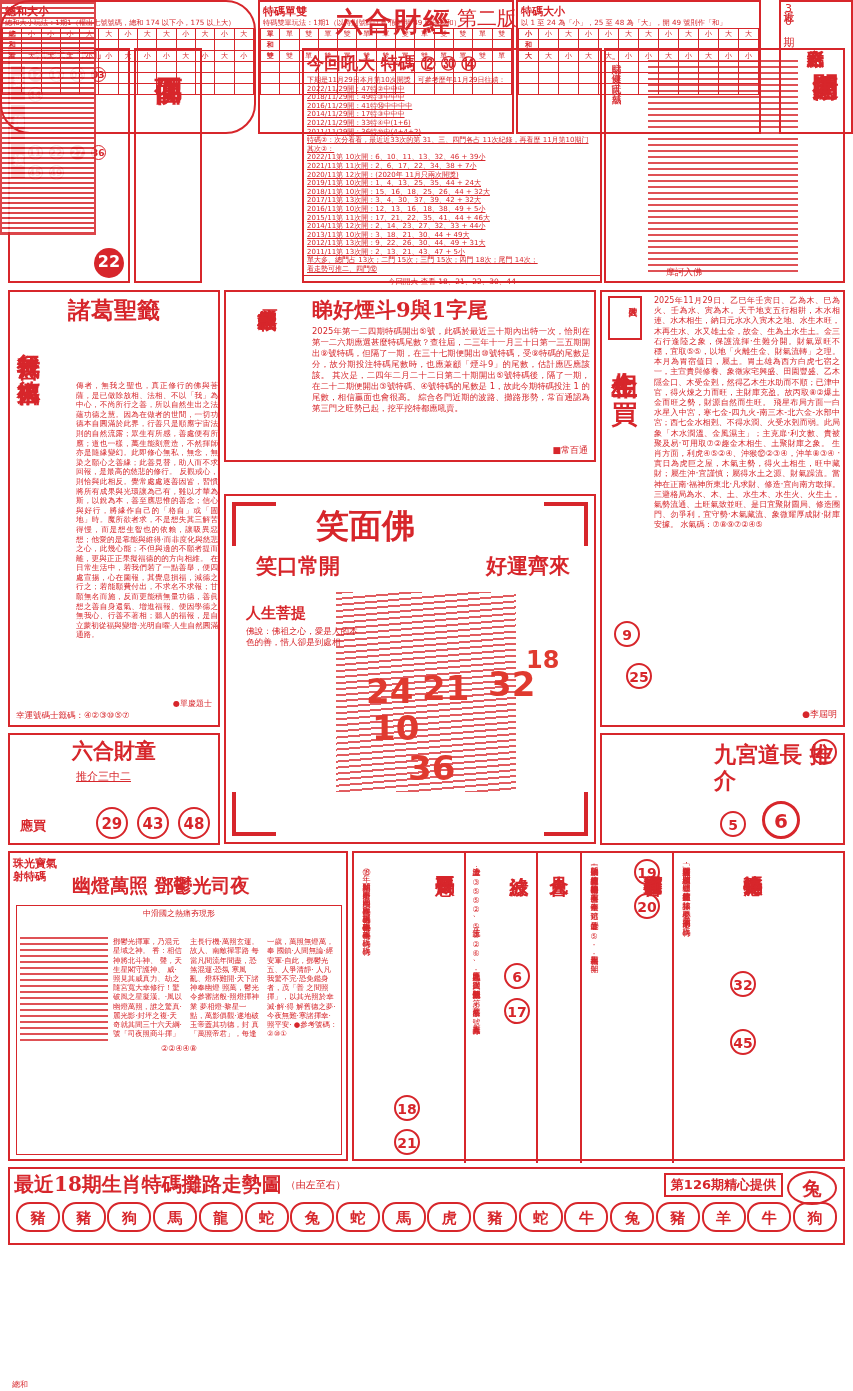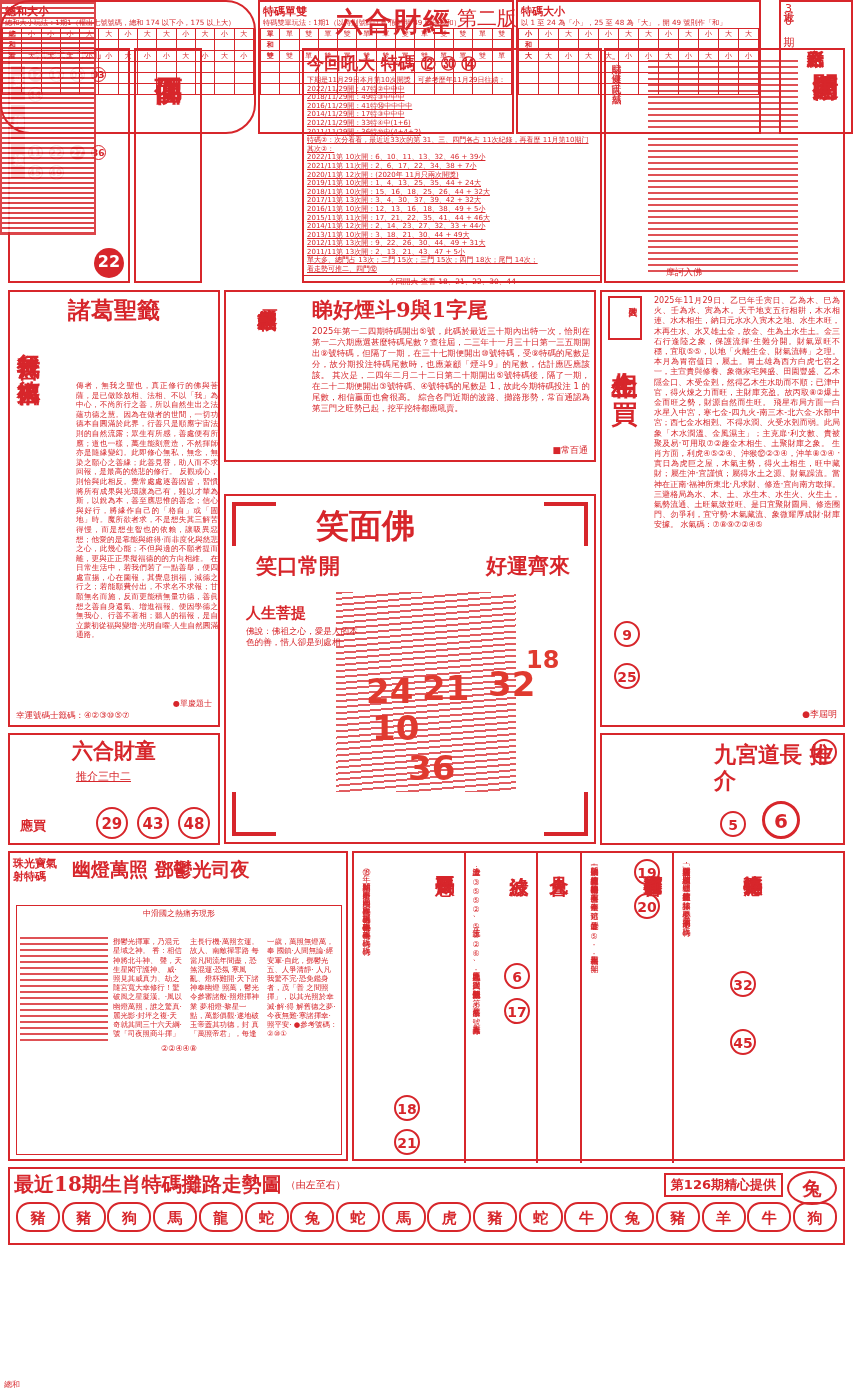--- a/index.html
+++ b/index.html
@@ -149,21 +149,21 @@
     font-size:26px;font-weight:bold;line-height:34px;
     font-family:"DejaVu Serif","Liberation Serif",serif;}
   #jintu .stamp {
     position:absolute; left:6px; top:4px; width:34px;height:44px;
     border:2px solid #d7262b; font-size:9px; line-height:11px; padding:2px;
     writing-mode:vertical-rl; text-orientation:upright;}
   #jintu .body {
     position:absolute; left:52px; top:4px; width:186px; height:398px;
     font-size:8px; line-height:10.2px; text-align:justify;}
   #jintu .c9 { position:absolute; left:12px; bottom:78px; }
-  #jintu .c25 { position:absolute; left:12px; bottom:36px; }
+  #jintu .c25 { position:absolute; left:24px; bottom:36px; }
   #jintu .sig { position:absolute; right:6px; bottom:4px; font-size:9px;}
   .circ {
     width:26px;height:26px;line-height:24px;border-radius:50%;
     border:2px solid #d7262b;text-align:center;font-size:14px;font-weight:bold;
     display:inline-block; }
 
   
   #caitong { left:8px; top:733px; width:212px; height:112px; }
   #caitong .t { font-size:21px;font-weight:bold;text-align:center;padding-top:2px;
     font-family:"DejaVu Serif","Liberation Serif",serif;}
@@ -186,21 +186,21 @@
   .bball {
     display:inline-block;width:38px;height:38px;line-height:34px;border-radius:50%;
     border:3px solid #d7262b;text-align:center;font-size:20px;font-weight:bold;}
 
   
   #youdeng { left:8px; top:851px; width:340px; height:310px; }
   #youdeng .tagv {
     position:absolute; left:3px; top:4px; width:52px; height:42px;
     font-size:11px; font-weight:bold; line-height:13px; }
   #youdeng .hd {
-    position:absolute; left:62px; top:4px; font-size:19px;font-weight:bold;
+    position:absolute; left:62px; top:20px; font-size:19px;font-weight:bold;
     font-family:"DejaVu Serif","Liberation Serif",serif;}
   #youdeng .inner {
     position:absolute; left:6px; top:52px; width:326px; height:250px;
     border:1px solid #d7262b; font-size:7.4px; line-height:9.2px; padding:3px;}
   #youdeng .cap { text-align:center; font-size:8px; margin-bottom:19px;}
   #youdeng .cols { column-count:3; column-gap:6px; }
   #youdeng .img {
     float:left; width:88px;height:104px;margin:0 5px 3px 0;
     background: repeating-linear-gradient(180deg,#d7262b 0 2px,#fff 2px 6px);
     opacity:.8;}
@@ -247,21 +247,21 @@
     position:absolute; right:0; top:0; width:74px; height:134px;
     border:2px solid #d7262b; }
   #corner .v {
     writing-mode:vertical-rl; text-orientation:upright;
     font-size:17px; font-weight:bold; line-height:22px;
     margin:4px auto; display:block; text-align:center;
     font-family:"DejaVu Serif","Liberation Serif",serif;}
   #corner .v2 {
     writing-mode:vertical-rl; text-orientation:upright;
     font-size:11px; line-height:14px;}
-  #pagefoot { position:absolute; left:4px; bottom:1px; font-size:8px;}
+  #pagefoot { position:absolute; left:12px; bottom:1px; font-size:8px;}
 </style>
 </head>
 <body>
 
 <div class="page">
 
   <div id="masthead">
     <span class="t">六合財經</span>
     <span class="sub">第二版</span>
   </div>

